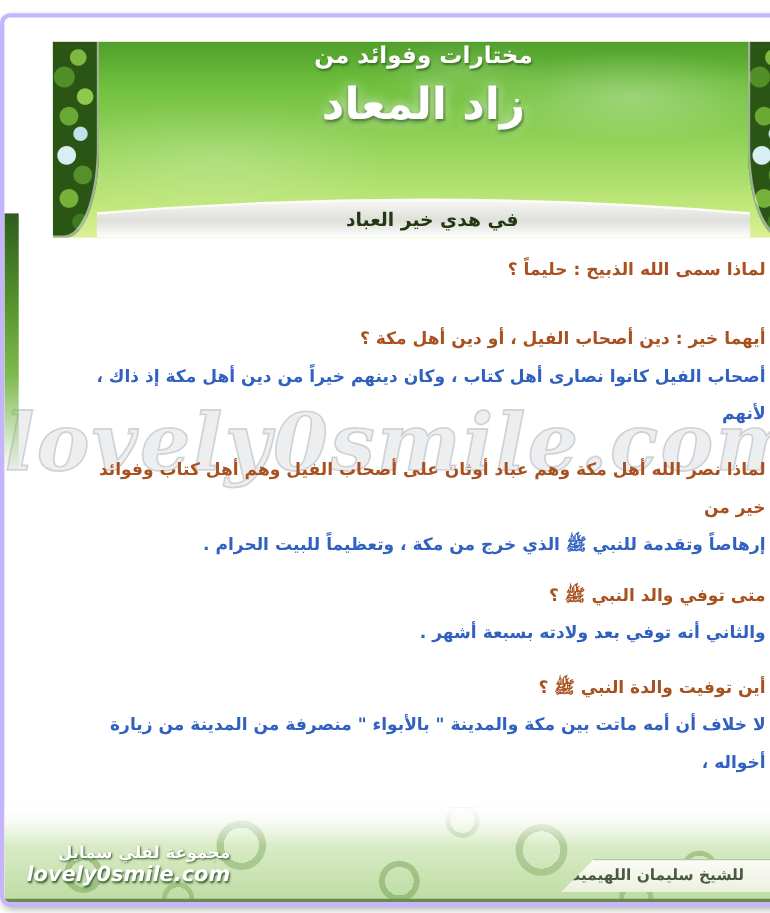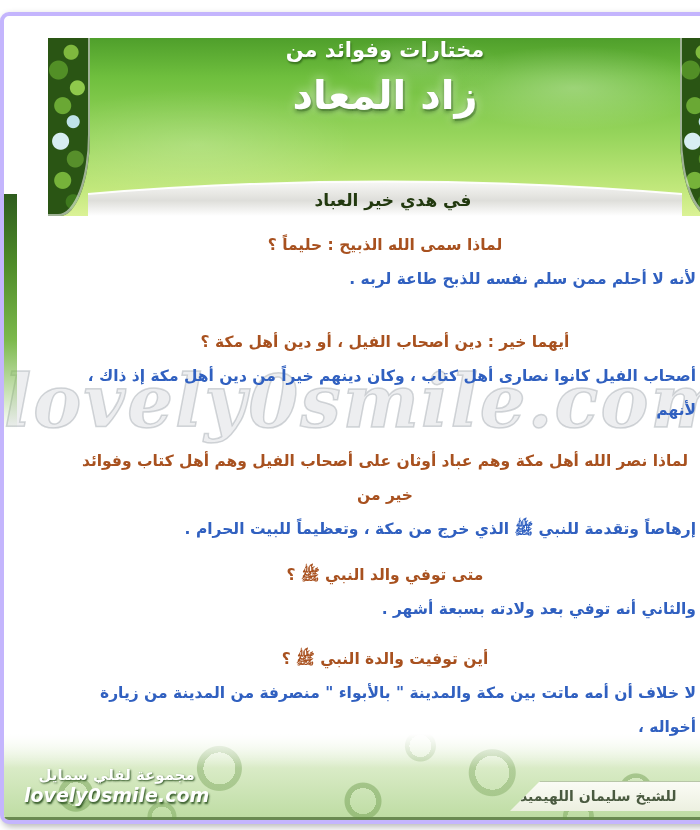--- a/index.html
+++ b/index.html
@@ -66,21 +66,21 @@
     position:absolute;top:346px;left:0;width:100%;z-index:1;text-align:center;
     font-family:"DejaVu Serif",serif;font-style:italic;font-weight:bold;
     font-size:72px;letter-spacing:2px;line-height:80px;
     color:rgba(186,191,196,.26);-webkit-text-stroke:1.5px rgba(160,166,172,.45);
     pointer-events:none;white-space:nowrap;
   }
 
   
   .content{position:relative;z-index:3;padding:12px 26px 0;direction:rtl;text-align:right;}
   .line{line-height:34px;font-size:15.5px;font-weight:bold;}
-  .q{color:var(--question-color,#a8511f);text-align:center;}
+  .q{color:var(--question-color,#a8511f);}
   .a{color:var(--answer-color,#3060c0);}
   .section:nth-of-type(2){margin-top:29px;}
   .section:nth-of-type(3){margin-top:17px;}
   .section:nth-of-type(4){margin-top:12px;}
   .section:nth-of-type(5){margin-top:16px;}
 
   
   .footer{
     position:absolute;left:0;right:0;bottom:0;height:86px;z-index:2;
     background:linear-gradient(180deg,#f4f9ee 0%,#d9ebc6 40%,#bddca2 100%);
@@ -92,21 +92,21 @@
       radial-gradient(circle at 30% 40%,transparent 0 16px,rgba(96,145,62,.35) 16px 22px,transparent 23px),
       radial-gradient(circle at 50% 78%,transparent 0 13px,rgba(96,145,62,.40) 13px 18px,transparent 19px),
       radial-gradient(circle at 68% 45%,transparent 0 17px,rgba(96,145,62,.33) 17px 23px,transparent 24px),
       radial-gradient(circle at 88% 65%,transparent 0 12px,rgba(96,145,62,.40) 12px 16px,transparent 17px),
       radial-gradient(circle at 22% 96%,transparent 0 10px,rgba(96,145,62,.35) 10px 14px,transparent 15px),
       radial-gradient(circle at 58% 14%,transparent 0 11px,rgba(96,145,62,.28) 11px 15px,transparent 16px),
       radial-gradient(circle at 80% 96%,transparent 0 11px,rgba(96,145,62,.35) 11px 15px,transparent 16px);
   }
   .footer::after{content:"";position:absolute;top:0;left:0;right:0;height:34px;
     background:linear-gradient(180deg,#ffffff 0%,rgba(255,255,255,0) 100%);}
-  .footer-left{position:absolute;left:20px;bottom:12px;z-index:2;text-align:center;line-height:1.25;}
+  .footer-left{position:absolute;left:20px;bottom:12px;z-index:2;text-align:right;line-height:1.25;}
   .group-name{color:#fff;font-size:15px;font-weight:bold;text-shadow:1px 1px 2px rgba(20,60,10,.85);}
   .site-url{color:#fff;font-size:19px;font-weight:bold;font-style:italic;text-shadow:1px 2px 2px rgba(20,60,10,.85);}
   .author-banner{
     position:absolute;right:0;bottom:9px;width:212px;height:30px;z-index:2;
     background:linear-gradient(180deg,#fbfcf6,#ecf0e0);
     clip-path:polygon(30px 0,100% 0,100% 100%,0 100%);
     display:flex;align-items:center;justify-content:flex-end;
     padding-left:10px;padding-right:16px;box-sizing:border-box;
     color:#4a5a40;font-weight:bold;font-size:14px;direction:rtl;
     box-shadow:inset 0 1px 0 #b8c6a8;
@@ -139,21 +139,20 @@
   </div>
 
   <div class="side-fade left"></div>
   <div class="side-fade right"></div>
 
   <div class="watermark">lovely0smile.com</div>
 
   <div class="content">
     <div class="section">
       <div class="line q">لماذا سمى الله الذبيح : حليماً ؟</div>
-      <div class="line a">لأنه لا أحلم ممن سلم نفسه للذبح طاعة لربه .</div>
     </div>
     <div class="section">
       <div class="line q">أيهما خير : دين أصحاب الفيل ، أو دين أهل مكة ؟</div>
       <div class="line a">أصحاب الفيل كانوا نصارى أهل كتاب ، وكان دينهم خيراً من دين أهل مكة إذ ذاك ، لأنهم</div>
     </div>
     <div class="section">
       <div class="line q">لماذا نصر الله أهل مكة وهم عباد أوثان على أصحاب الفيل وهم أهل كتاب وفوائد خير من</div>
       <div class="line a">إرهاصاً وتقدمة للنبي ﷺ الذي خرج من مكة ، وتعظيماً للبيت الحرام .</div>
     </div>
     <div class="section">

